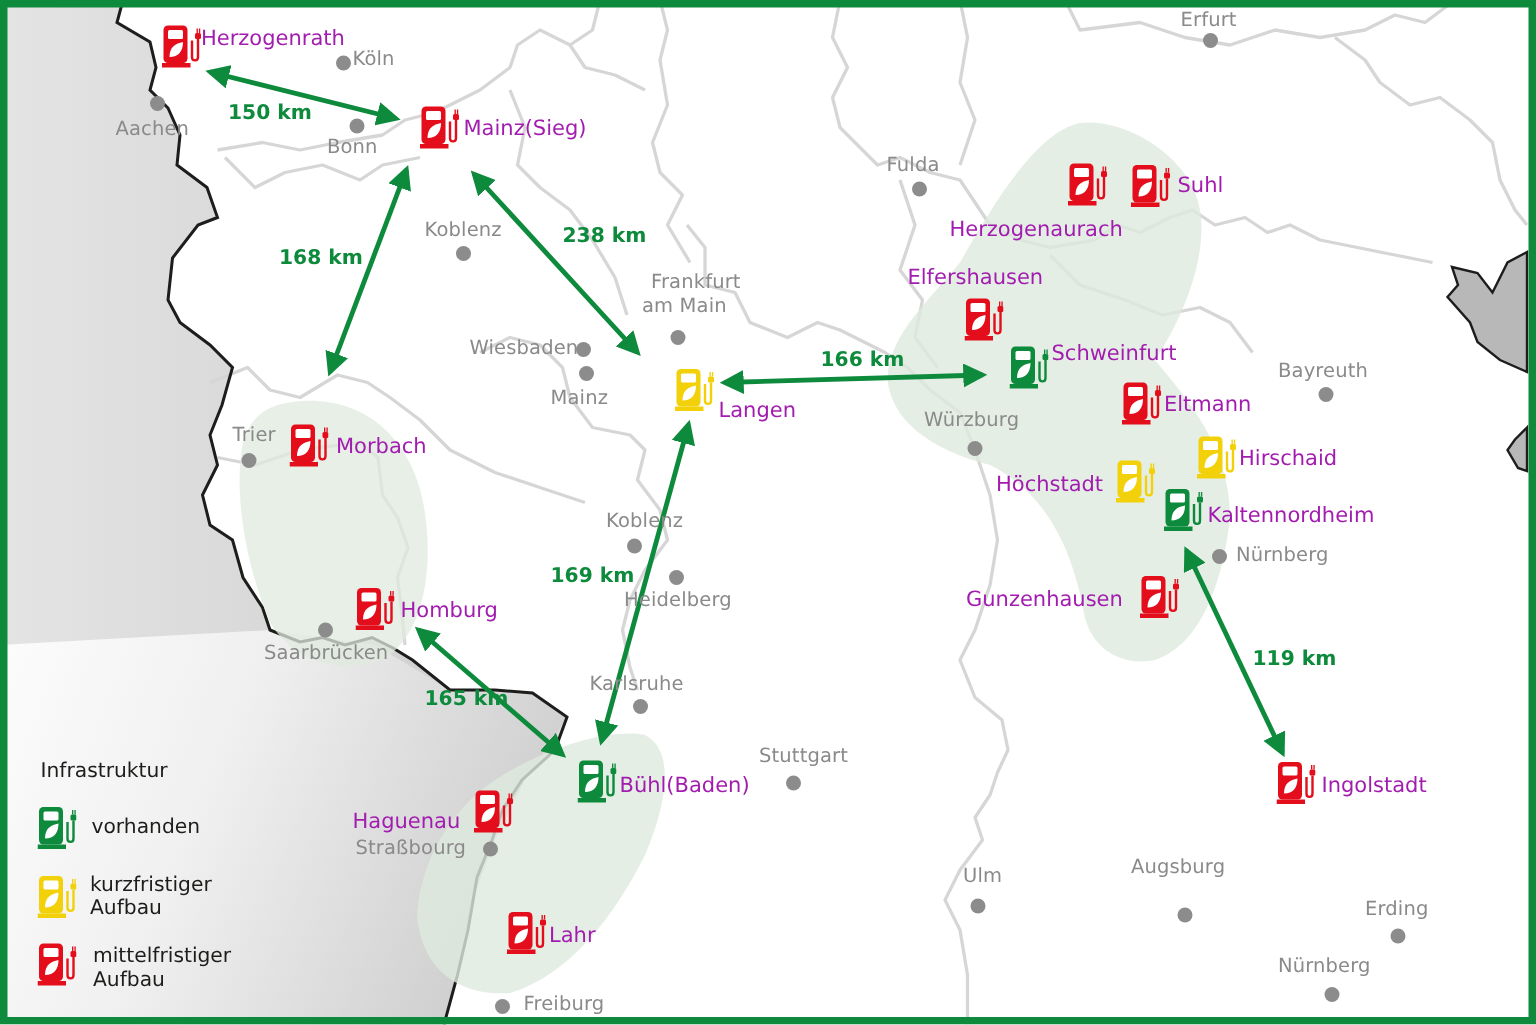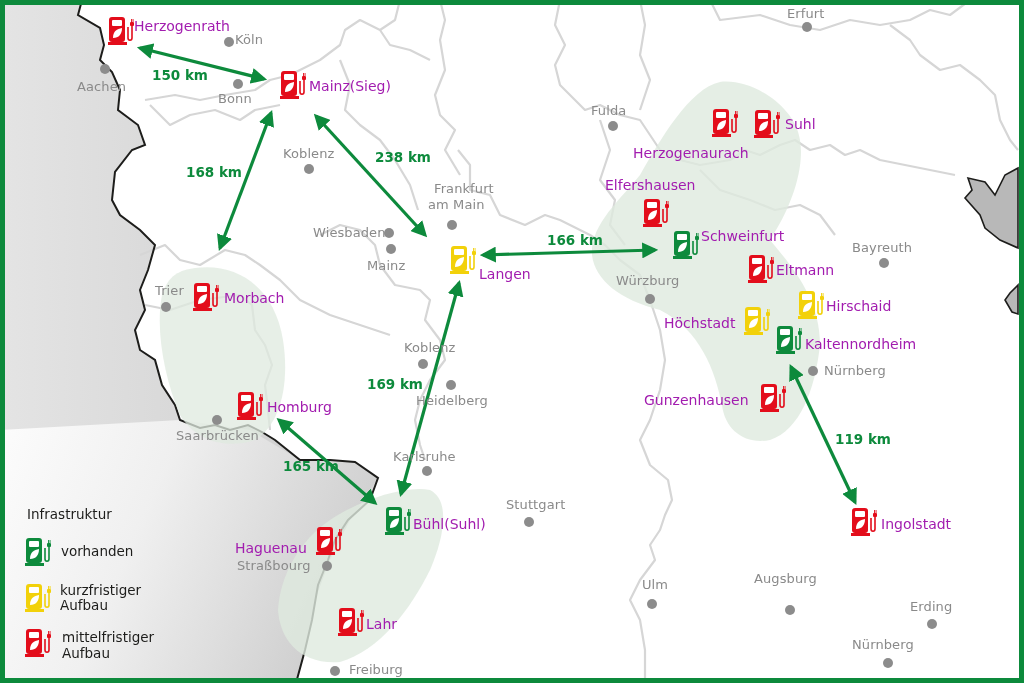--- a/index.html
+++ b/index.html
@@ -166,21 +166,21 @@
   <span class="lbl site" style="left:224px;top:291px">Morbach</span>
 
   <svg class="pump" style="left:237px;top:391px;color:#e30d1b;fill:#e30d1b">
       <use href="#pump"></use>
     </svg>
   <span class="lbl site" style="left:267px;top:400px">Homburg</span>
 
   <svg class="pump" style="left:385px;top:506px;color:#0d8a3c;fill:#0d8a3c">
       <use href="#pump"></use>
     </svg>
-  <span class="lbl site" style="left:413px;top:517px">Bühl(Suhl)</span>
+  <span class="lbl site" style="left:413px;top:517px">Bühl(Baden)</span>
 
   <svg class="pump" style="left:316px;top:526px;color:#e30d1b;fill:#e30d1b">
       <use href="#pump"></use>
     </svg>
   <span class="lbl site" style="left:235px;top:541px">Haguenau</span>
 
   <svg class="pump" style="left:338px;top:607px;color:#e30d1b;fill:#e30d1b">
       <use href="#pump"></use>
     </svg>
   <span class="lbl site" style="left:366px;top:617px">Lahr</span>

